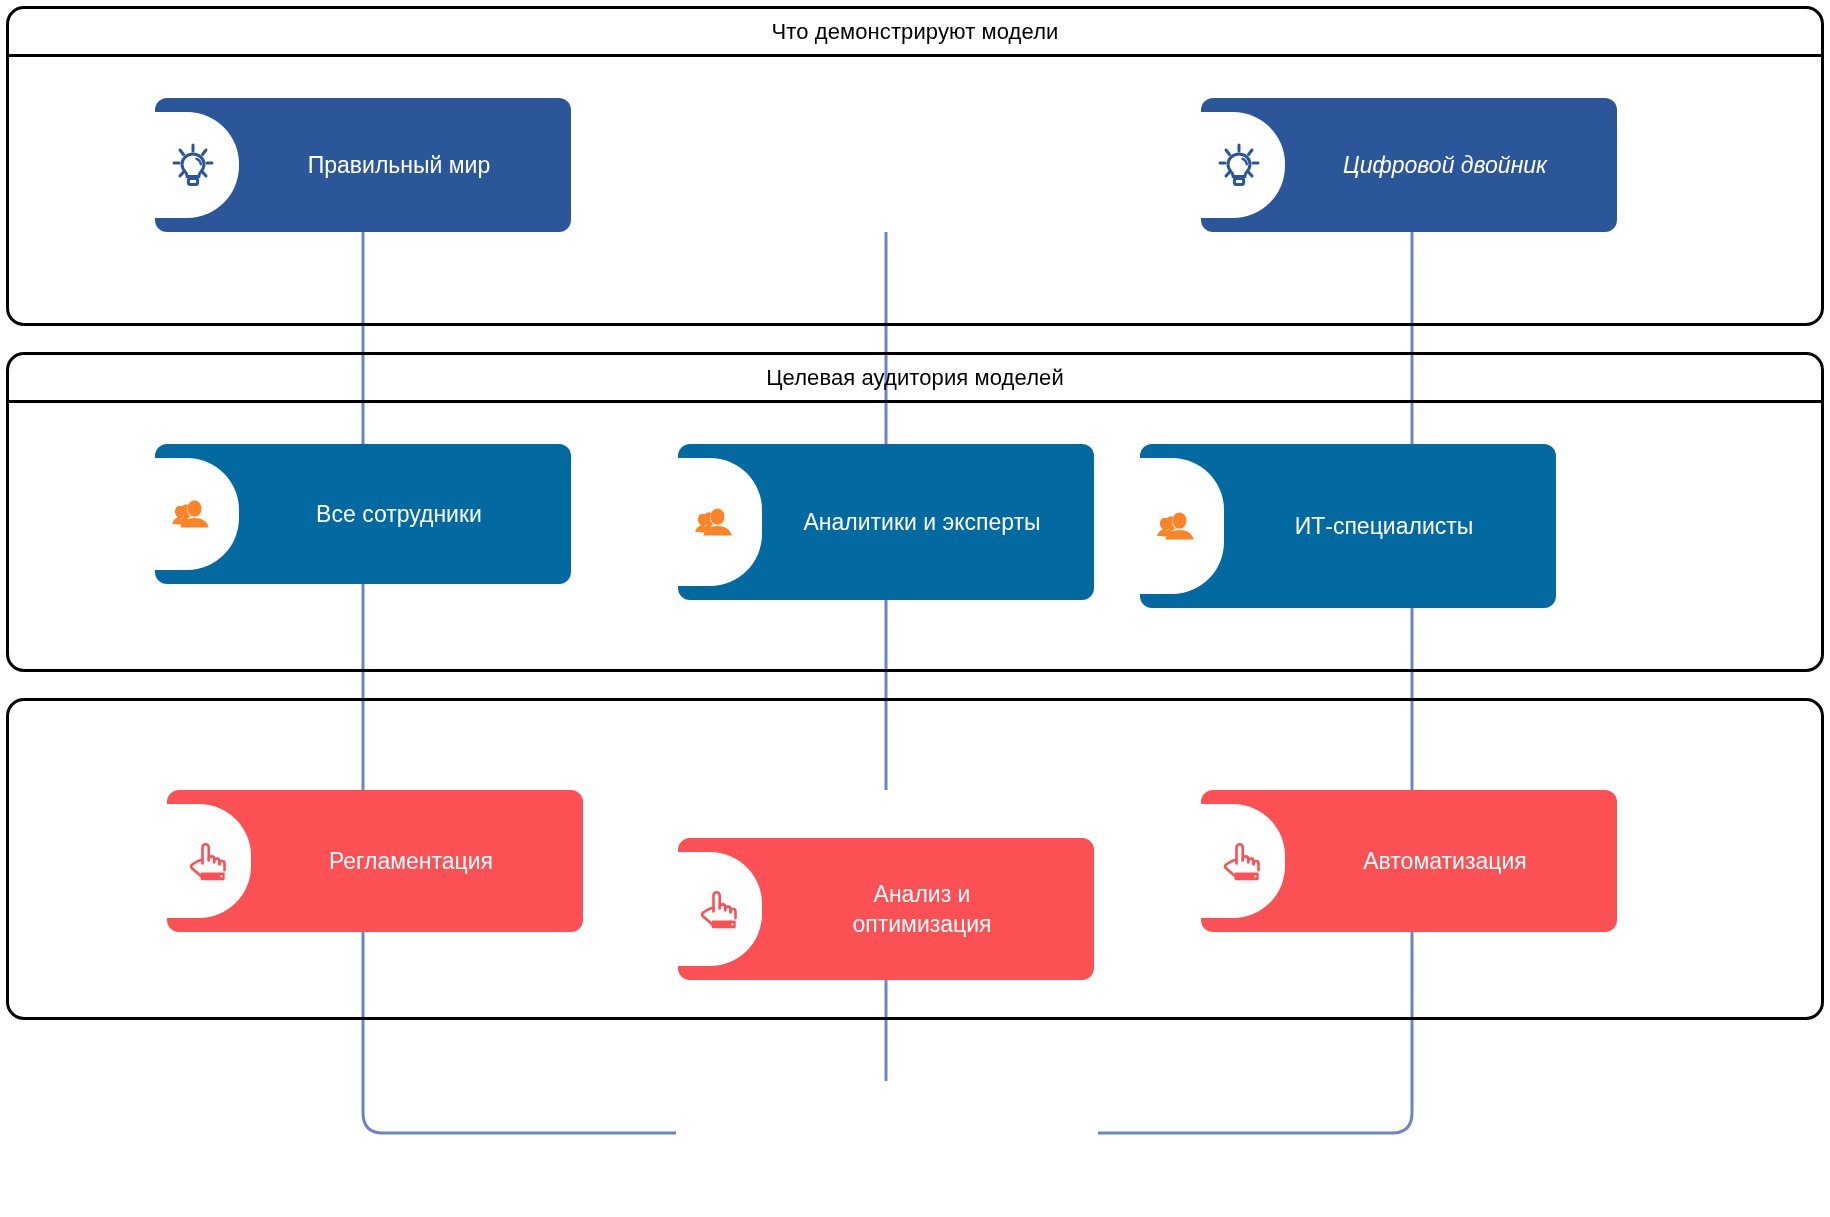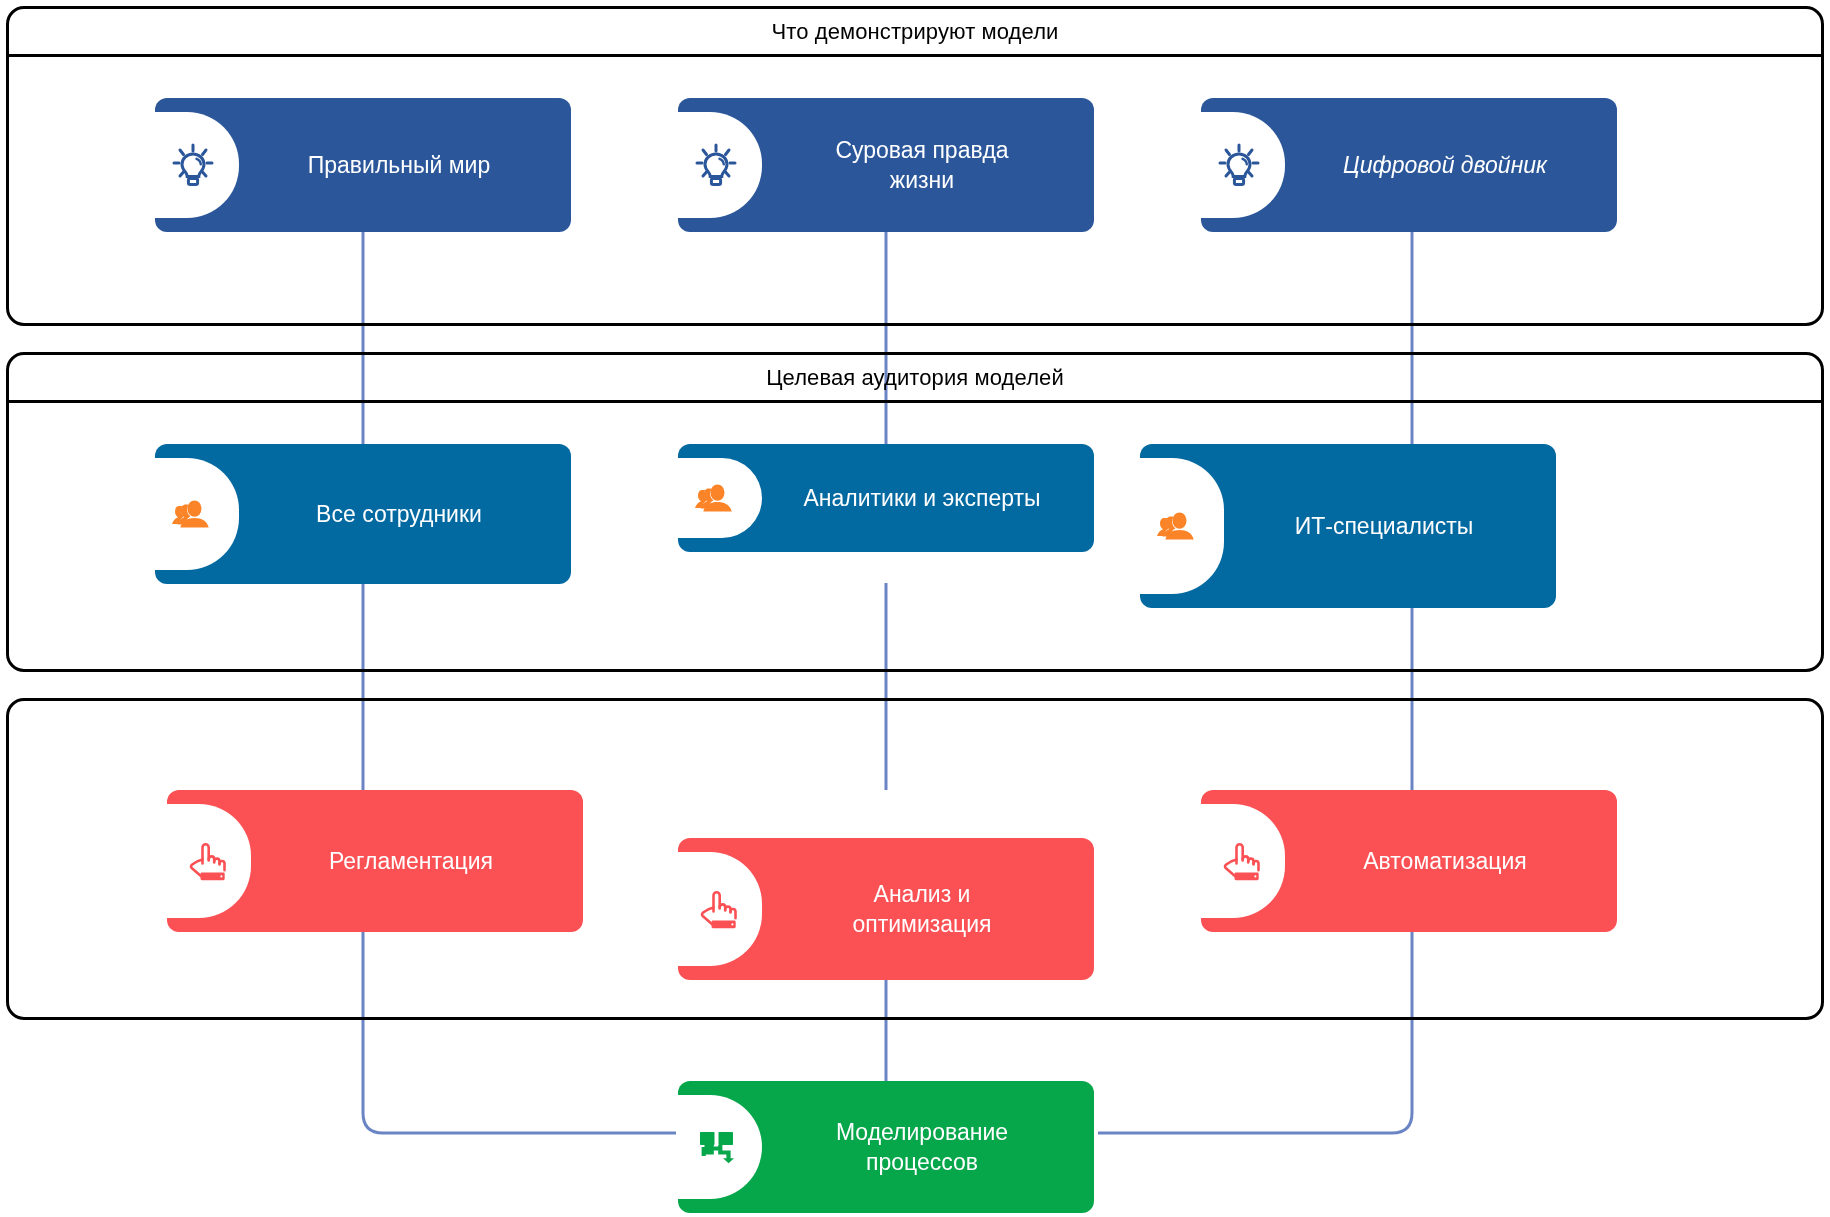--- a/index.html
+++ b/index.html
@@ -163,60 +163,39 @@
           <line x1="37" y1="35" x2="33.5" y2="31"></line>
           <path d="M24 13 C 17.5 13 13 18 13 23.4 C 13 27.2 15.3 29.6 16.8 31.6 C 17.8 33 18.2 34 18.2 35.6 L 29.8 35.6 C 29.8 34 30.2 33 31.2 31.6 C 32.7 29.6 35 27.2 35 23.4 C 35 18 30.5 13 24 13 Z"></path>
           <path d="M27.5 17.8 C 30.1 18.8 31.6 20.8 31.8 23.3" stroke-width="2.4"></path>
         </g>
         <rect x="19.4" y="37.4" width="9.2" height="6.2" rx="1.8" fill="none" stroke="#2B579A" stroke-width="3"></rect>
       </svg>
     </div>
     <div class="card-label">Правильный мир</div>
   </div>
 
-  <div class="card blue" style="left:678px; top:98px; width:416px; height:134px;">
+
+  <div class="card blue" style="left:1201px; top:98px; width:416px; height:134px;font-style:italic;">
     <div class="card-iconwrap">
       <div class="card-plate"></div>
       <svg class="card-icon" viewBox="0 0 48 48">
         <g stroke="#2B579A" stroke-width="3" stroke-linecap="round" fill="none">
           <line x1="24" y1="4" x2="24" y2="10"></line>
           <line x1="11" y1="9" x2="14.5" y2="13.5"></line>
           <line x1="37" y1="9" x2="33.5" y2="13.5"></line>
           <line x1="5" y1="22" x2="10" y2="22"></line>
           <line x1="43" y1="22" x2="38" y2="22"></line>
           <line x1="11" y1="35" x2="14.5" y2="31"></line>
           <line x1="37" y1="35" x2="33.5" y2="31"></line>
           <path d="M24 13 C 17.5 13 13 18 13 23.4 C 13 27.2 15.3 29.6 16.8 31.6 C 17.8 33 18.2 34 18.2 35.6 L 29.8 35.6 C 29.8 34 30.2 33 31.2 31.6 C 32.7 29.6 35 27.2 35 23.4 C 35 18 30.5 13 24 13 Z"></path>
           <path d="M27.5 17.8 C 30.1 18.8 31.6 20.8 31.8 23.3" stroke-width="2.4"></path>
         </g>
         <rect x="19.4" y="37.4" width="9.2" height="6.2" rx="1.8" fill="none" stroke="#2B579A" stroke-width="3"></rect>
       </svg>
     </div>
-    <div class="card-label">Суровая правда
-жизни</div>
-  </div>
-
-  <div class="card blue" style="left:1201px; top:98px; width:416px; height:134px;font-style:italic;">
-    <div class="card-iconwrap">
-      <div class="card-plate"></div>
-      <svg class="card-icon" viewBox="0 0 48 48">
-        <g stroke="#2B579A" stroke-width="3" stroke-linecap="round" fill="none">
-          <line x1="24" y1="4" x2="24" y2="10"></line>
-          <line x1="11" y1="9" x2="14.5" y2="13.5"></line>
-          <line x1="37" y1="9" x2="33.5" y2="13.5"></line>
-          <line x1="5" y1="22" x2="10" y2="22"></line>
-          <line x1="43" y1="22" x2="38" y2="22"></line>
-          <line x1="11" y1="35" x2="14.5" y2="31"></line>
-          <line x1="37" y1="35" x2="33.5" y2="31"></line>
-          <path d="M24 13 C 17.5 13 13 18 13 23.4 C 13 27.2 15.3 29.6 16.8 31.6 C 17.8 33 18.2 34 18.2 35.6 L 29.8 35.6 C 29.8 34 30.2 33 31.2 31.6 C 32.7 29.6 35 27.2 35 23.4 C 35 18 30.5 13 24 13 Z"></path>
-          <path d="M27.5 17.8 C 30.1 18.8 31.6 20.8 31.8 23.3" stroke-width="2.4"></path>
-        </g>
-        <rect x="19.4" y="37.4" width="9.2" height="6.2" rx="1.8" fill="none" stroke="#2B579A" stroke-width="3"></rect>
-      </svg>
-    </div>
     <div class="card-label">Цифровой двойник</div>
   </div>
 
   <div class="group" style="left:6px; top:352px; width:1818px; height:320px;">
     <div class="group-title-bar">
       <span class="group-title">Целевая аудитория моделей</span>
     </div>
     <div class="group-body"></div>
   </div>
 
@@ -228,21 +207,21 @@
           <path d="M10 16 C 7.6 16 6 18.4 6 21.6 C 6 24.4 7.3 26.4 9 27.2 C 6.2 28.4 4 30.6 3 34 L 9.6 34 C 10.6 30.2 12.6 27.6 15 26.2 C 13.3 25 12 23 12 20.6 C 12 18.8 12.5 17.2 13.3 16.1 C 12.4 16 11.2 16 10 16 Z"></path>
           <path d="M16.5 14.4 C 13.7 14.4 11.8 17 11.8 20.6 C 11.8 23.7 13.3 26 15.3 26.9 C 12.2 28.2 9.7 30.6 8.6 34.4 L 15.6 34.4 C 16.8 30.4 19 27.7 21.5 26.3 C 19.6 25 18.2 22.7 18.2 20 C 18.2 17.9 18.8 16.1 19.8 14.8 C 18.8 14.5 17.7 14.4 16.5 14.4 Z"></path>
           <ellipse cx="25.5" cy="18.6" rx="7" ry="8.2"></ellipse>
           <path d="M25.5 28 C 18.4 28 13 31 11.3 37.4 L 39.7 37.4 C 38 31 32.6 28 25.5 28 Z"></path>
         </g>
       </svg>
     </div>
     <div class="card-label">Все сотрудники</div>
   </div>
 
-  <div class="card orange" style="left:678px; top:444px; width:416px; height:108px;">
+  <div class="card orange" style="left:678px; top:444px; width:416px; height:156px;">
     <div class="card-iconwrap">
       <div class="card-plate"></div>
       <svg class="card-icon" viewBox="0 0 48 48">
         <g fill="#FB8428">
           <path d="M10 16 C 7.6 16 6 18.4 6 21.6 C 6 24.4 7.3 26.4 9 27.2 C 6.2 28.4 4 30.6 3 34 L 9.6 34 C 10.6 30.2 12.6 27.6 15 26.2 C 13.3 25 12 23 12 20.6 C 12 18.8 12.5 17.2 13.3 16.1 C 12.4 16 11.2 16 10 16 Z"></path>
           <path d="M16.5 14.4 C 13.7 14.4 11.8 17 11.8 20.6 C 11.8 23.7 13.3 26 15.3 26.9 C 12.2 28.2 9.7 30.6 8.6 34.4 L 15.6 34.4 C 16.8 30.4 19 27.7 21.5 26.3 C 19.6 25 18.2 22.7 18.2 20 C 18.2 17.9 18.8 16.1 19.8 14.8 C 18.8 14.5 17.7 14.4 16.5 14.4 Z"></path>
           <ellipse cx="25.5" cy="18.6" rx="7" ry="8.2"></ellipse>
           <path d="M25.5 28 C 18.4 28 13 31 11.3 37.4 L 39.7 37.4 C 38 31 32.6 28 25.5 28 Z"></path>
         </g>
       </svg>
@@ -317,29 +296,14 @@
           <path d="M38.5 26.5 C 38.5 25.1 39.6 24 41 24 C 42.4 24 43.5 25.1 43.5 26.5 L 43.5 33.2"></path>
           <path d="M21.5 22.5 C 18 23.4 13.8 25.2 11.2 27.4 C 9.8 28.6 9.6 29.9 10.7 31 L 19.6 38.8"></path>
         </g>
         <rect x="19.5" y="35.6" width="24.2" height="7.6" rx="1.4" fill="#FB5155"></rect>
         <circle cx="40.4" cy="39.4" r="1.05" fill="#ffffff"></circle>
       </svg>
     </div>
     <div class="card-label">Автоматизация</div>
   </div>
 
-  <div class="card green" style="left:678px; top:1081px; width:416px; height:132px;">
-    <div class="card-iconwrap">
-      <div class="card-plate"></div>
-      <svg class="card-icon" viewBox="0 0 48 48">
-        <g fill="#06A64B">
-          <rect x="8" y="9" width="14.5" height="13" rx="0.8"></rect>
-          <rect x="26.5" y="9" width="14.5" height="13" rx="0.8"></rect>
-          <path d="M12.5 22 L 12.5 31.5 L 21.8 31.5 L 21.8 27.4 L 26.2 27.4 L 26.2 31.5 L 34.4 31.5 L 34.4 35.2 L 31 35.2 L 36.6 40.2 L 42 35.2 L 38.6 35.2 L 38.6 27.6 L 30.4 27.6 L 30.4 22 L 26.2 22 L 26.2 23.4 L 21.8 23.4 L 21.8 22 Z"></path>
-          <rect x="9.6" y="24" width="4.2" height="9" rx="0.6"></rect>
-        </g>
-      </svg>
-    </div>
-    <div class="card-label">Моделирование
-процессов</div>
-  </div>
 
 </div>
 
 </body></html>

